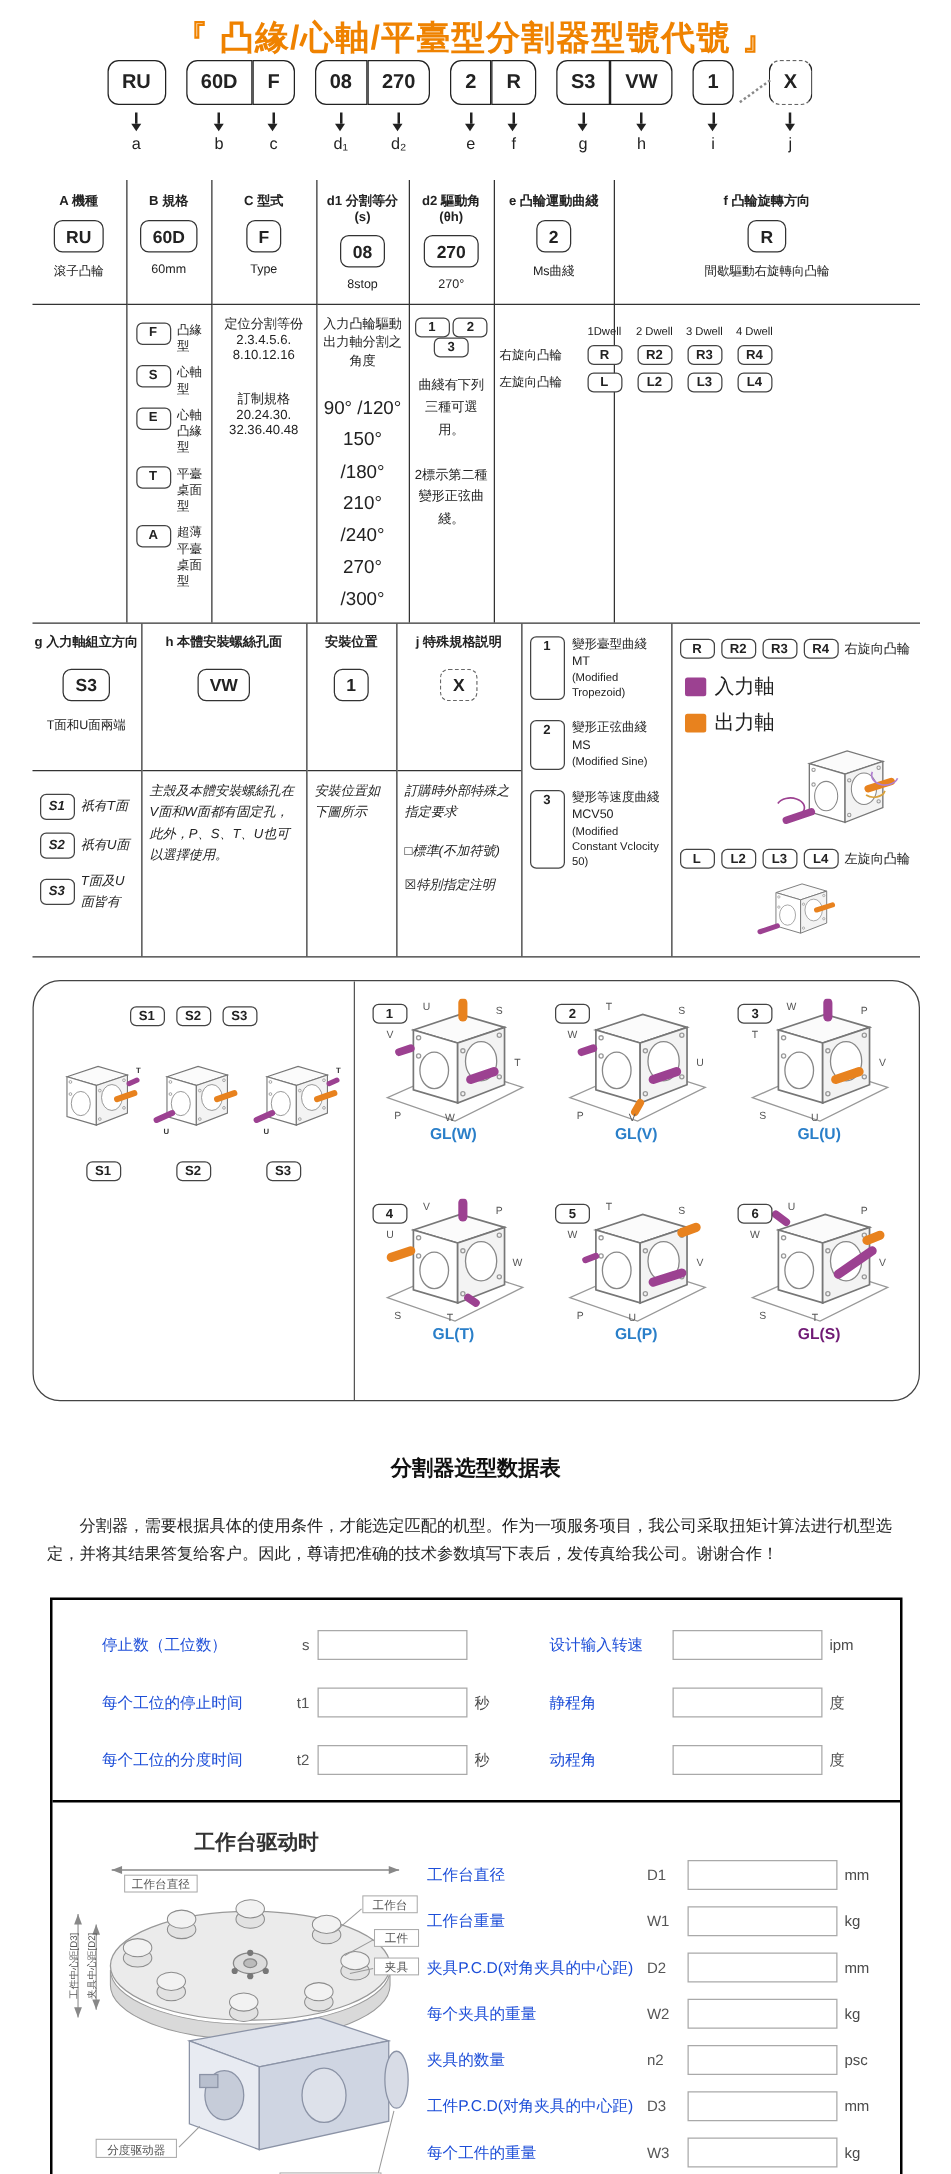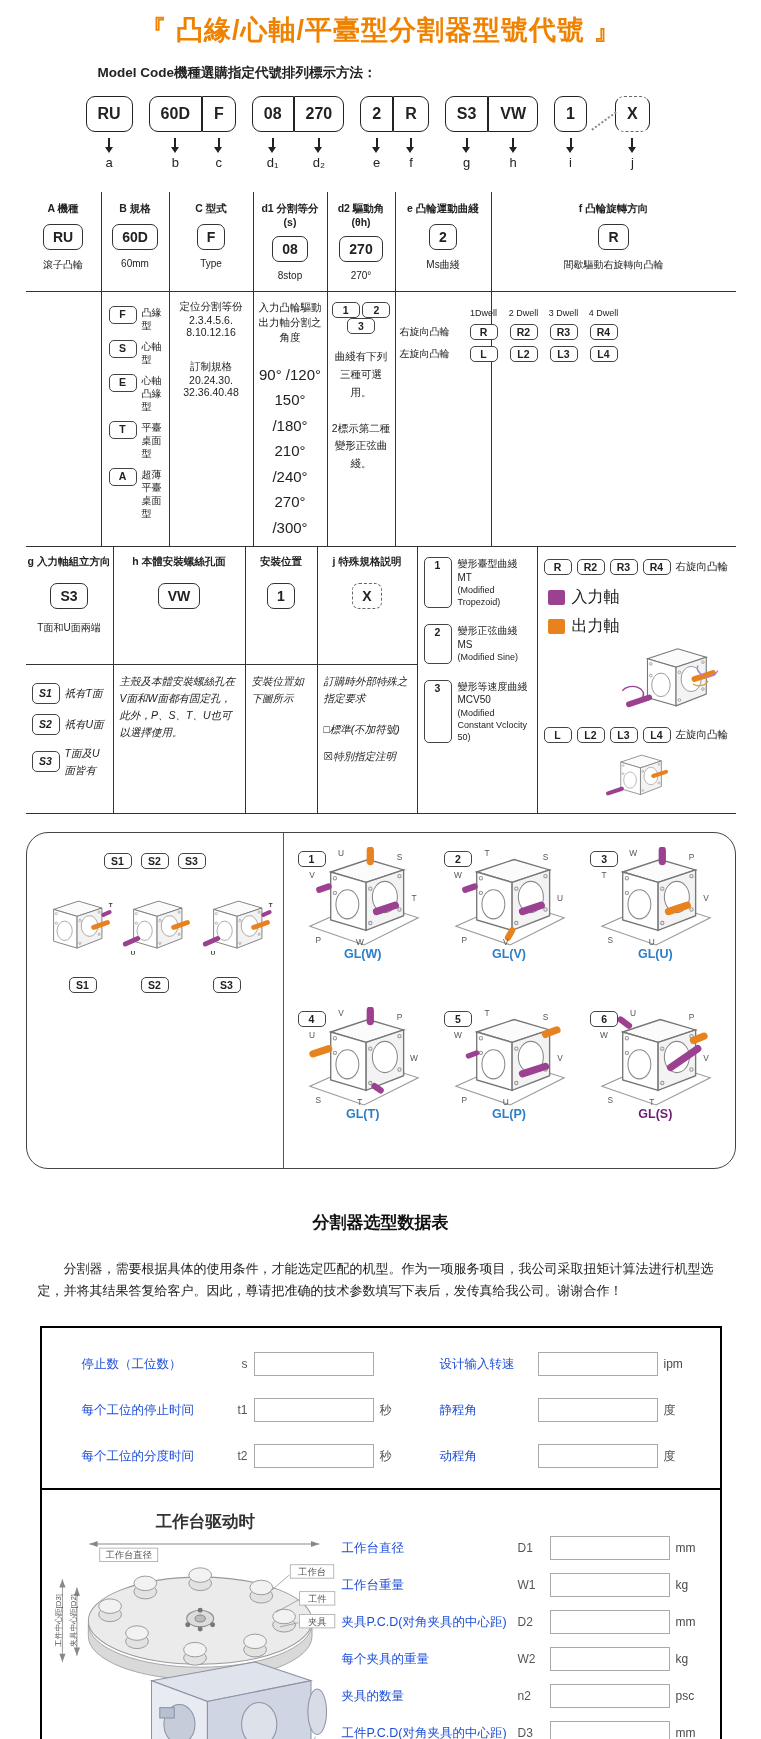--- a/index.html
+++ b/index.html
@@ -116,21 +116,20 @@
       <circle cx="62" cy="73" r="1.6" fill="none" stroke="#999"></circle>
       <circle cx="90" cy="60" r="1.6" fill="none" stroke="#999"></circle>
     </g>
   </defs>
 </svg>
 
 <div class="page">
 <div class="content">
 
   <div class="title">『 凸緣/心軸/平臺型分割器型號代號 』</div>
-  <div class="subtitle">Model Code機種選購指定代號排列標示方法：</div>
 
   <div class="mcrow">
     <div class="mcgroup">
       <div class="mc-seg">
             <div class="mc-box">RU</div>
         <div class="arr"></div>
         <div class="mc-letter">a</div>
           </div>
     </div>
     <div class="mcgroup">

